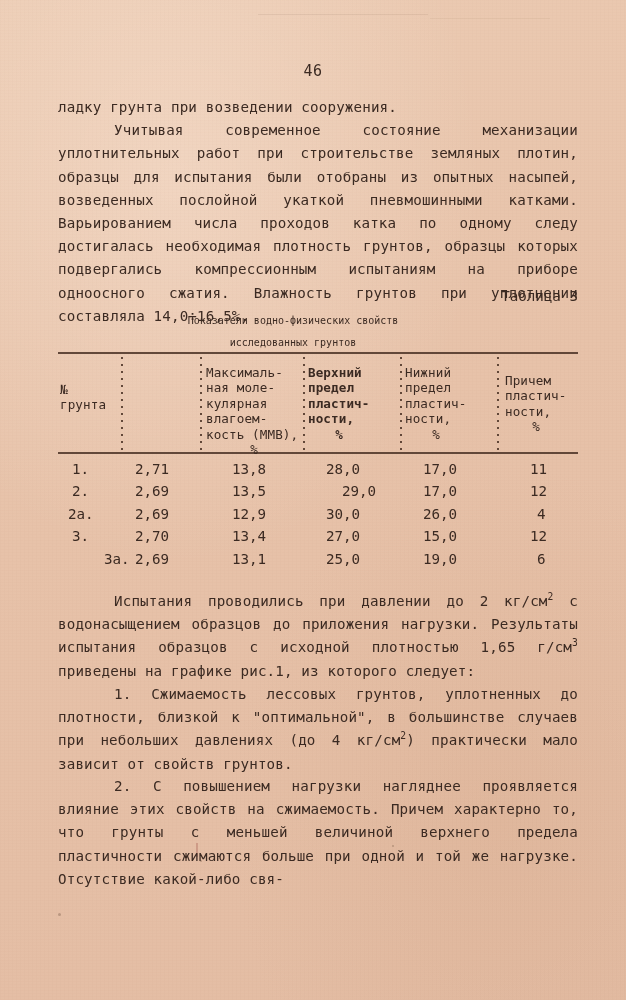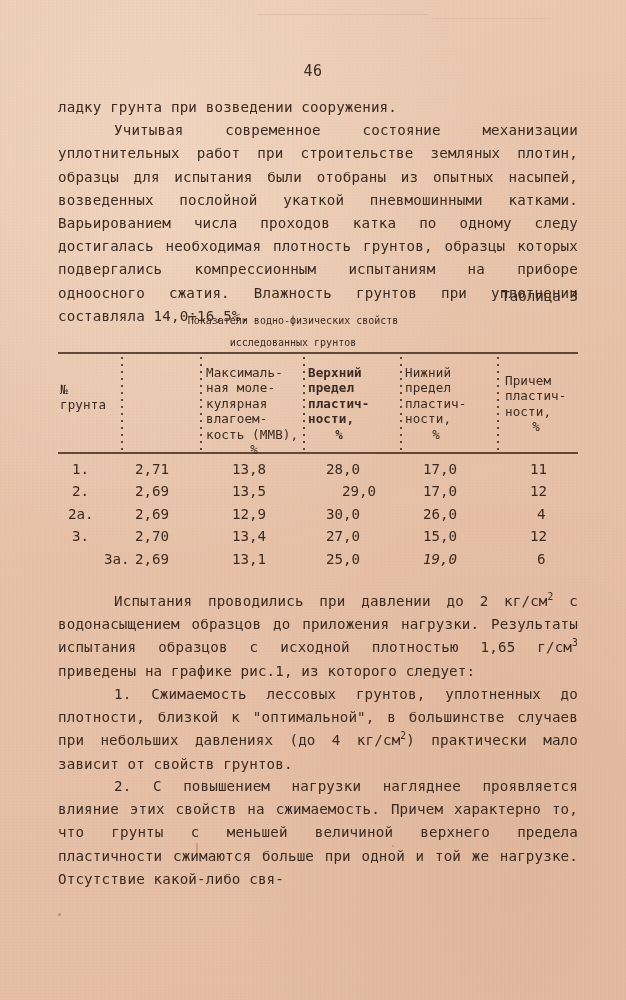--- a/index.html
+++ b/index.html
@@ -266,21 +266,21 @@
           <span class="cell" style="left:174px;">13,4</span>
           <span class="cell" style="left:268px;">27,0</span>
           <span class="cell" style="left:365px;">15,0</span>
           <span class="cell" style="left:472px;">12</span>
         </div>
         <div class="row">
           <span class="cell" style="left:26px;margin-left:20px;">3а.</span>
           <span class="cell" style="left:77px;">2,69</span>
           <span class="cell" style="left:174px;">13,1</span>
           <span class="cell" style="left:268px;">25,0</span>
-          <span class="cell" style="left:365px;font-style:italic;">19,0</span>
+          <span class="cell" style="left:365px;">19,0</span>
           <span class="cell" style="left:479px;">6</span>
         </div>
       </div>
     </div>
 
     <div class="body-text" style="top:590px;">
       <p class="indent"><span>Испытания проводились при давлении до 2 кг/см</span><sup>2</sup><span> с водонасыщением образцов до приложения нагрузки. Результаты испытания образцов с исходной плотностью 1,65 г/см</span><sup>3</sup><span> приведены на графике рис.1, из которого следует:</span></p>
     </div>
 
     <div class="body-text" style="top:683px;">

